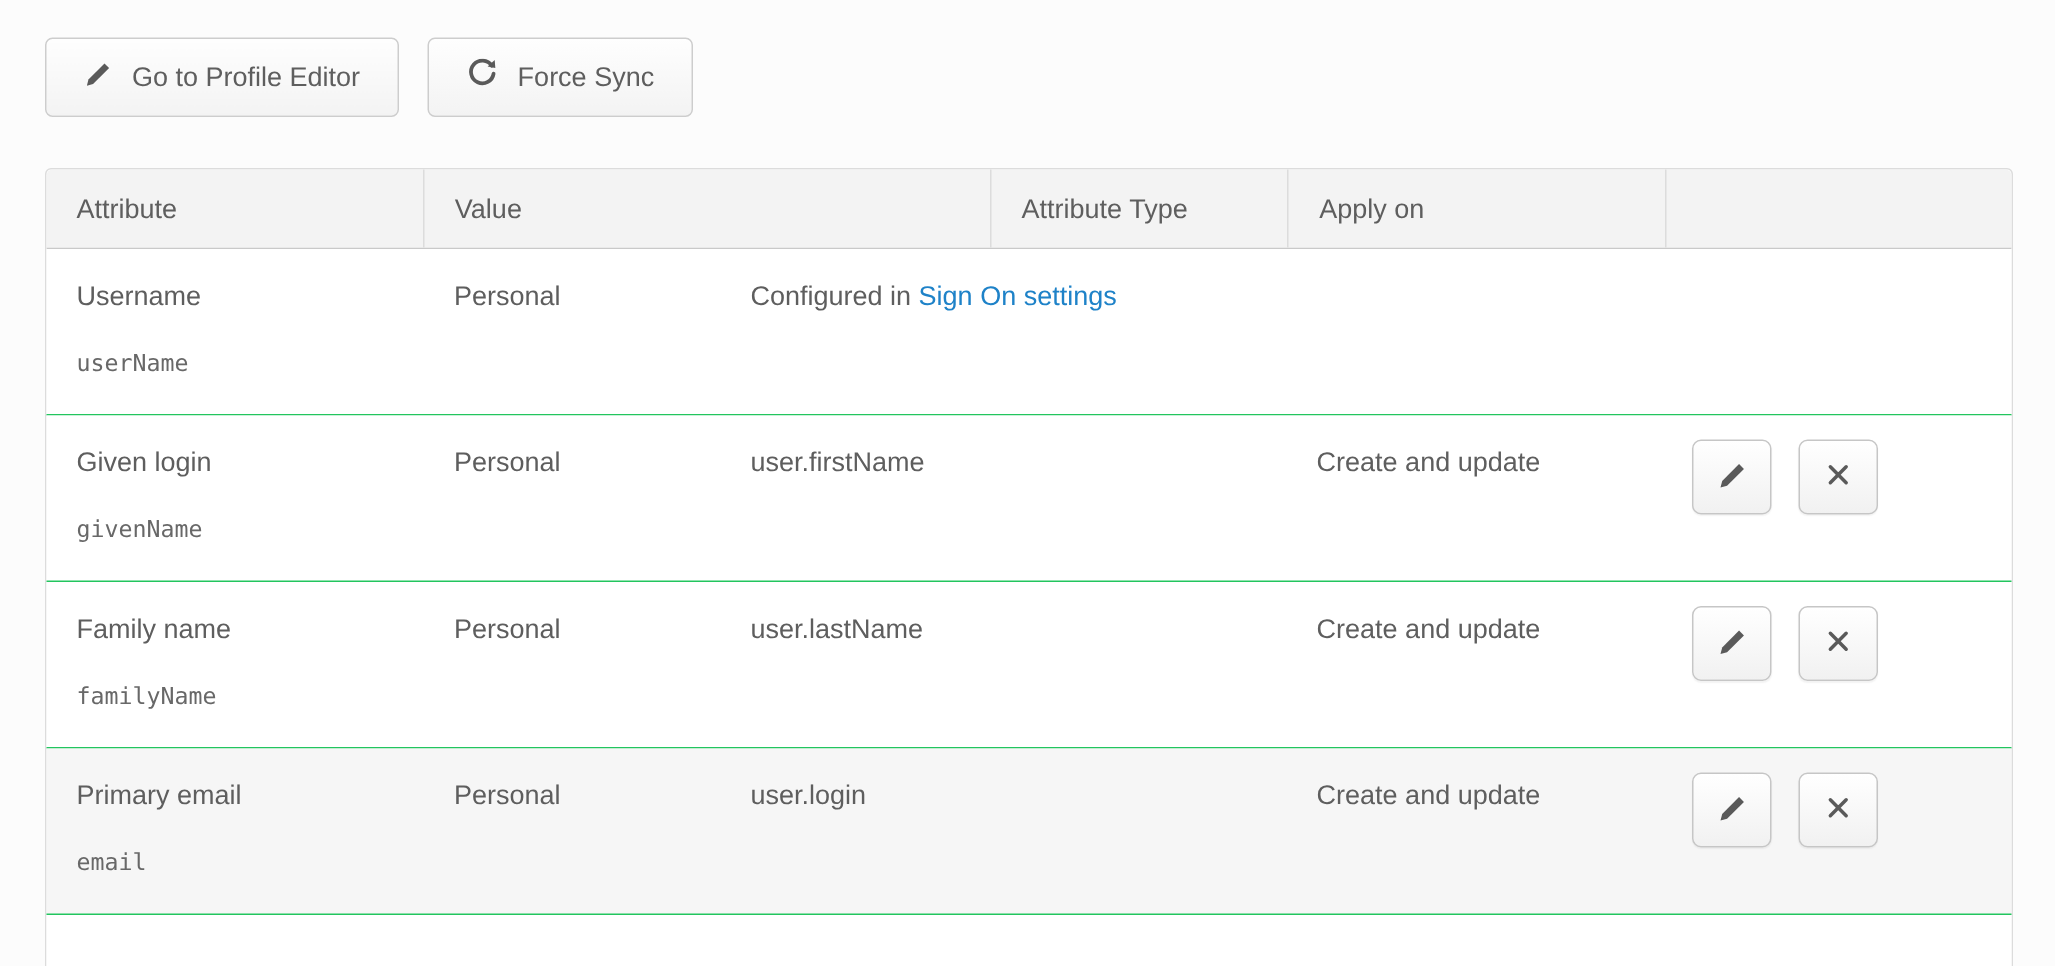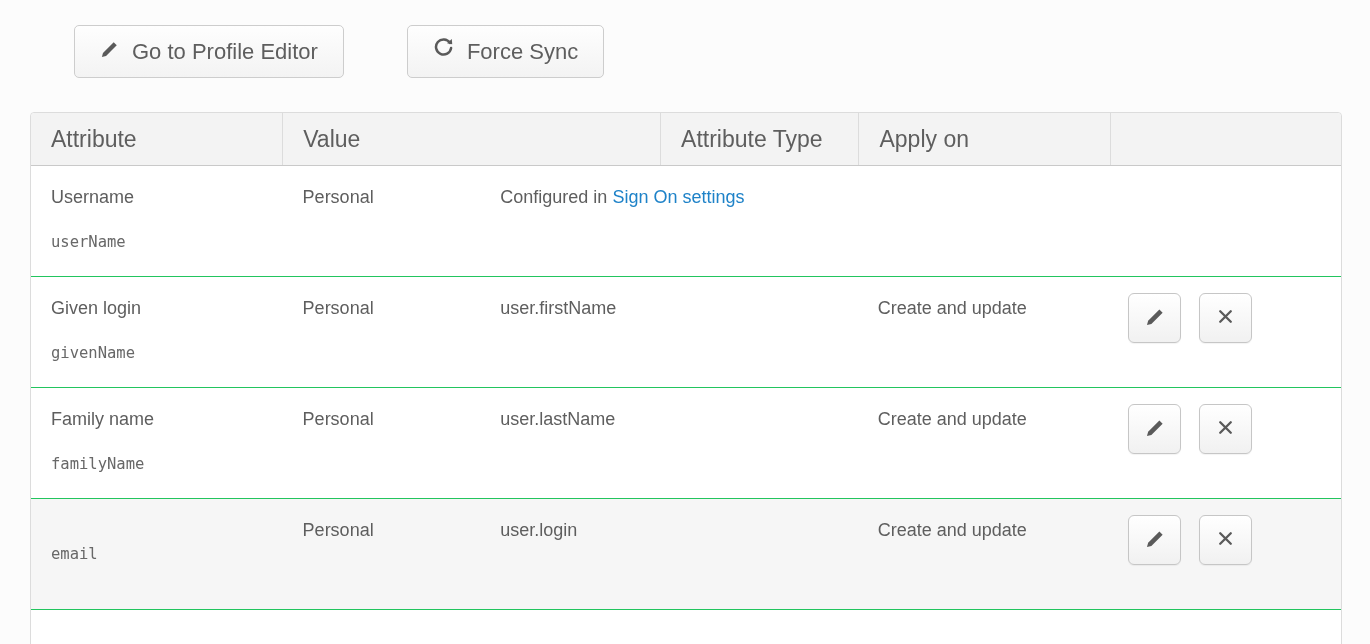--- a/index.html
+++ b/index.html
@@ -11,42 +11,41 @@
     -webkit-font-smoothing:antialiased;
   }
 
   
   .toolbar { padding:25px 0 0 30px; display:flex; gap:19px; }
   .btn {
     display:inline-flex; align-items:center; gap:13px;
     height:53px; padding:0 25px;
     background:linear-gradient(#fefefe,#f3f3f3);
     border:1px solid #cdcdcd; border-radius:5px;
-    font-size:22px; color:#5e5e5e; cursor:pointer;
+    font-size:18px; color:#5e5e5e; cursor:pointer;
     font-family:"Liberation Sans", sans-serif;
-    margin-left:44px;
   }
   .btn svg { flex:0 0 auto; }
 
   
   .table {
     margin:34px 0 0 30px; width:1312px;
     background:#fff;
     border:1px solid #dcdcdc;
     border-radius:4px 4px 0 0;
   }
   .thead {
     display:flex; height:53px;
     background:#f3f3f3;
     border-bottom:1px solid #c9c9c9;
     border-radius:4px 4px 0 0;
   }
   .th {
     display:flex; align-items:center;
-    padding-left:20px; font-size:23px; color:#5e5e5e;
+    padding-left:20px; font-size:18px; color:#5e5e5e;
   }
   .th + .th { border-left:1px solid #dcdcdc; }
 
   .c-attr    { width:252px; }
   .c-type    { width:198px; }
   .c-value   { width:378px; }
   .c-apply   { width:251px; }
   .c-actions { width:233px; }
   .th.c-type, .th.c-value, .th.c-apply, .th.c-actions { width:199px; }
   .th.c-value  { width:379px; }
@@ -180,20 +179,21 @@
           <svg width="19" height="19" viewBox="0 0 18 18">
             <path d="M4 4 L14 14 M14 4 L4 14" stroke="#5a5a5a" stroke-width="2.2" stroke-linecap="round"></path>
           </svg>
         </span>
       </button>
     </div>
   </div>
 
   <div class="tr shaded">
     <div class="td c-attr">
+      <div class="attr-label">Primary email</div>
       <div class="attr-key">email</div>
     </div>
     <div class="td c-type">Personal</div>
     <div class="td c-value">user.login</div>
     <div class="td c-apply">Create and update</div>
     <div class="td c-actions actions">
       <button class="icon-btn">
         <span>
           <svg width="20" height="20" viewBox="0 0 16 16">
             <path d="M1.6 14.4 L2.5 10.9 L11.5 1.9 L14.1 4.5 L5.1 13.5 L1.6 14.4 Z" fill="#5a5a5a"></path>

